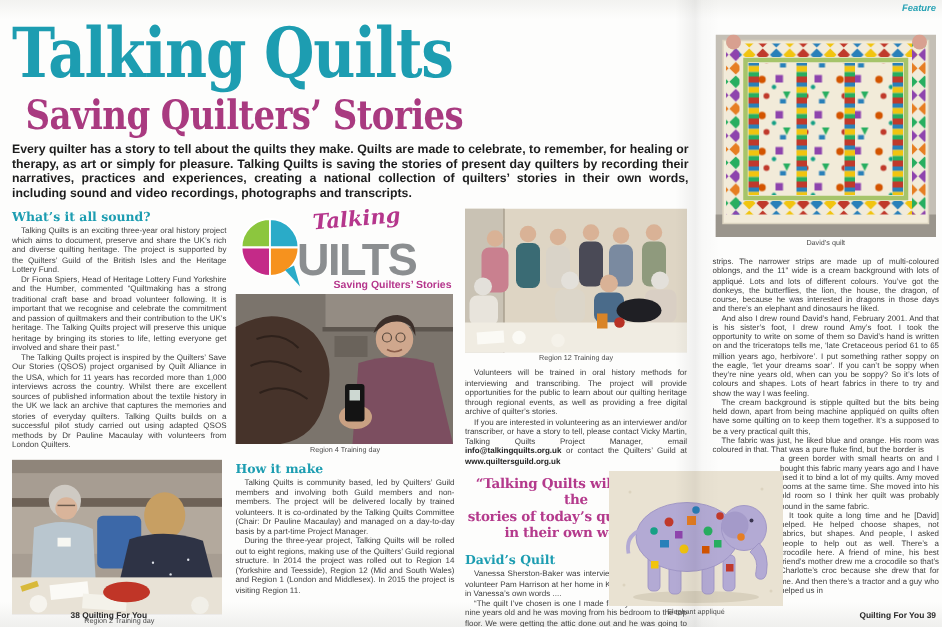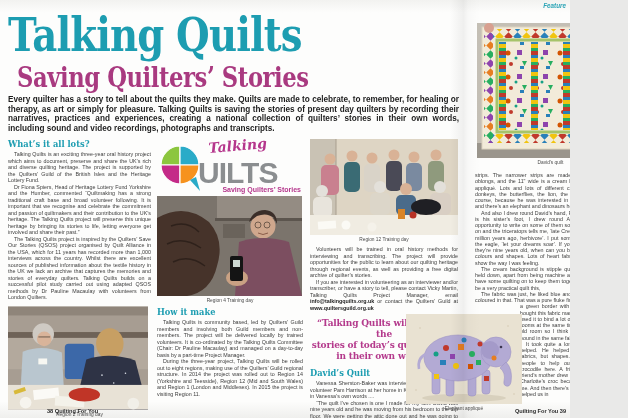--- a/index.html
+++ b/index.html
@@ -1,17 +1,17 @@
 <!DOCTYPE html>
 <html><head>
 <meta charset="utf-8">
 <style>
   html,body{margin:0;padding:0;background:#e9e9e8;}
   .spread{
-    position:relative;width:570px;height:418px;overflow:hidden;
+    position:relative;width:628px;height:418px;overflow:hidden;
     background:linear-gradient(180deg,#f2f2f0 0%,#fdfdfc 3%,#fdfdfc 96%,#efefed 100%);
     font-family:"Liberation Sans",sans-serif;color:#3c3c3c;
   }
   .gutter{position:absolute;left:450px;top:0;width:30px;height:418px;
     background:linear-gradient(90deg,rgba(0,0,0,0) 0%,rgba(0,0,0,0.055) 45%,rgba(0,0,0,0.02) 60%,rgba(0,0,0,0) 100%);}
   .title{position:absolute;left:8px;top:10px;font-family:"DejaVu Serif",serif;font-weight:bold;
     font-size:46px;line-height:50px;color:#1d9db1;letter-spacing:-1px;transform:scaleX(0.84);transform-origin:left top;white-space:nowrap;}
   .subtitle{position:absolute;left:17px;top:62px;font-family:"DejaVu Serif",serif;font-weight:bold;
     font-size:27px;color:#a93a80;letter-spacing:-0.5px;transform:scaleX(0.84);transform-origin:left top;white-space:nowrap;}
   .intro{position:absolute;left:8px;top:95px;width:451px;font-size:8.2px;line-height:9.6px;
@@ -46,21 +46,21 @@
 
 <div class="spread">
 
   <div class="feature">Feature</div>
 
   <div class="title">Talking Quilts</div>
   <div class="subtitle">Saving Quilters’ Stories</div>
   <div class="intro">Every quilter has a story to tell about the quilts they make. Quilts are made to celebrate, to remember, for healing or therapy, as art or simply for pleasure. Talking Quilts is saving the stories of present day quilters by recording their narratives, practices and experiences, creating a national collection of quilters’ stories in their own words, including sound and video recordings, photographs and transcripts.</div>
 
   <div class="col col1">
-    <div class="sec-h">What’s it all lots?</div>
+    <div class="sec-h">What’s it all sound?</div>
     <div class="bt">
       <p>Talking Quilts is an exciting three-year oral history project which aims to document, preserve and share the UK’s rich and diverse quilting heritage. The project is supported by the Quilters’ Guild of the British Isles and the Heritage Lottery Fund.</p>
       <p>Dr Fiona Spiers, Head of Heritage Lottery Fund Yorkshire and the Humber, commented “Quiltmaking has a strong traditional craft base and broad volunteer following. It is important that we recognise and celebrate the commitment and passion of quiltmakers and their contribution to the UK’s heritage. The Talking Quilts project will preserve this unique heritage by bringing its stories to life, letting everyone get involved and share their past.”</p>
       <p>The Talking Quilts project is inspired by the Quilters’ Save Our Stories (QSOS) project organised by Quilt Alliance in the USA, which for 11 years has recorded more than 1,000 interviews across the country. Whilst there are excellent sources of published information about the textile history in the UK we lack an archive that captures the memories and stories of everyday quilters. Talking Quilts builds on a successful pilot study carried out using adapted QSOS methods by Dr Pauline Macaulay with volunteers from London Quilters.</p>
     </div>
     <figure style="margin-top:5px;">
       <svg class="photo" width="140" height="104" viewBox="0 0 143 105">
         <rect width="143" height="105" fill="#a79d92"></rect>
         <rect width="143" height="9" fill="#8f857a"></rect>
         <rect y="26" width="143" height="6" fill="#6e6257"></rect>

